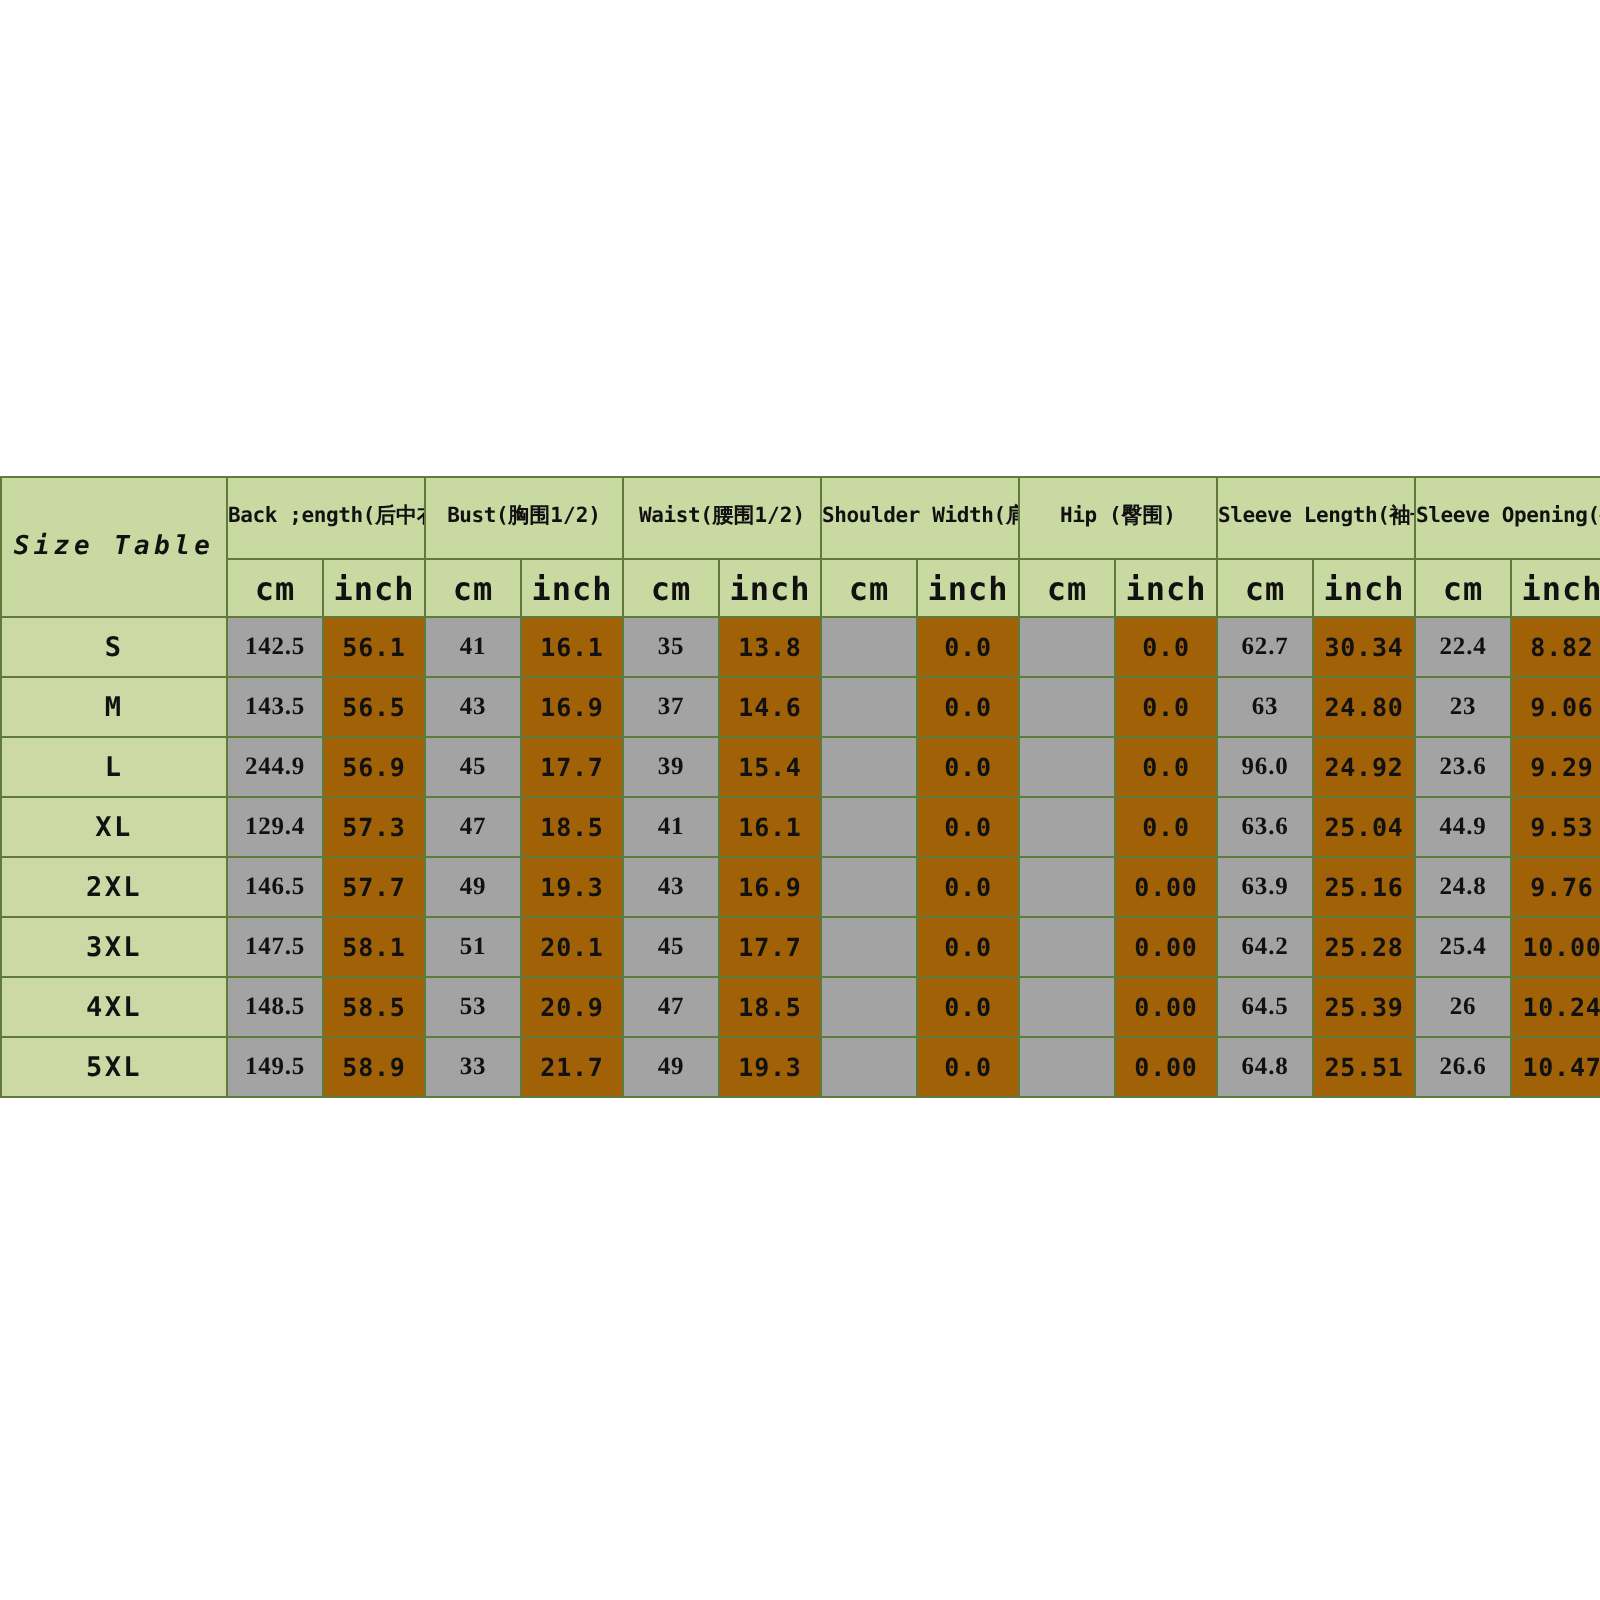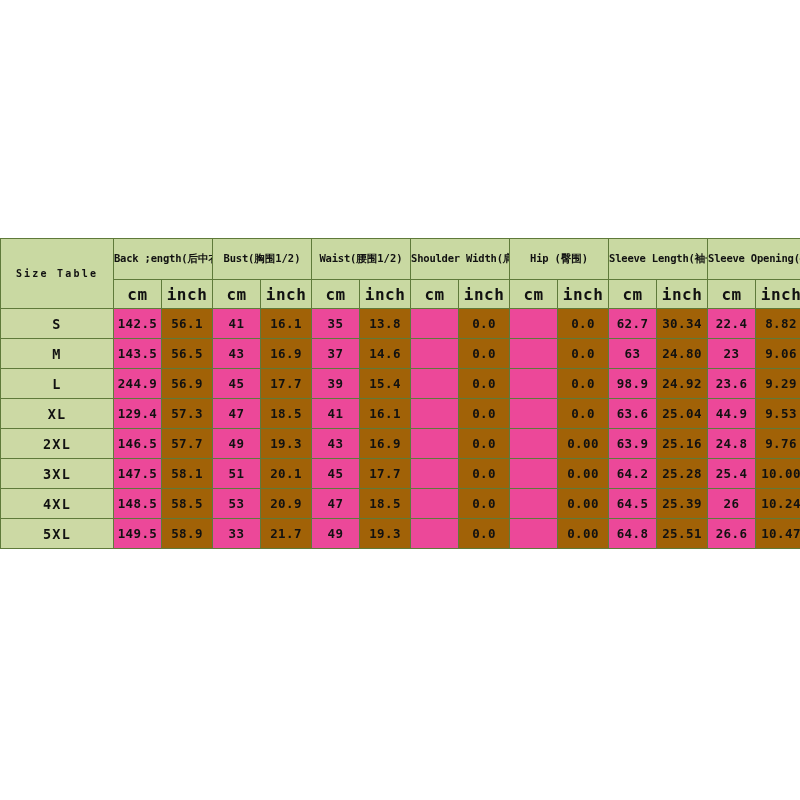--- a/index.html
+++ b/index.html
@@ -46,46 +46,48 @@
     font-size: 10.5px;
     line-height: 1.12;
     height: 40px;
     letter-spacing: -0.2px;
     padding: 1px 1px;
   }
   .hdr-group .zh { letter-spacing: 0px; }
 
   .corner-cell {
     background: #c9d9a2;
-    font-size: 10px;
+    font-size: 13px;
     letter-spacing: 2.2px;
     height: 68px;
+    font-style: italic;
   }
 
   .hdr-unit {
     background: #c9d9a2;
     font-size: 16px;
     height: 28px;
     letter-spacing: 0.5px;
   }
 
   
   .row-label {
     background: #ccd9a4;
     font-size: 13.5px;
     letter-spacing: 1.2px;
     height: 29px;
   }
 
   .cell-green {
-    background: #ec4899;
+    background: #a3a3a3;
     font-size: 12.5px;
     letter-spacing: 0.4px;
     height: 29px;
     border-color: #4f7f22;
+    font-family: Liberation Serif, serif;
   }
   .cell-blue {
     background: #a16207;
     font-size: 12.5px;
     letter-spacing: 0.4px;
     height: 29px;
     border-color: #0b73a6;
   }
 
   
@@ -197,21 +199,21 @@
           <td class="cell-green">244.9</td>
           <td class="cell-blue">56.9</td>
           <td class="cell-green">45</td>
           <td class="cell-blue">17.7</td>
           <td class="cell-green">39</td>
           <td class="cell-blue">15.4</td>
           <td class="cell-green"></td>
           <td class="cell-blue">0.0</td>
           <td class="cell-green"></td>
           <td class="cell-blue">0.0</td>
-          <td class="cell-green">98.9</td>
+          <td class="cell-green">96.0</td>
           <td class="cell-blue">24.92</td>
           <td class="cell-green">23.6</td>
           <td class="cell-blue">9.29</td>
         </tr>
         <tr>
           <td class="row-label">XL</td>
           <td class="cell-green">129.4</td>
           <td class="cell-blue">57.3</td>
           <td class="cell-green">47</td>
           <td class="cell-blue">18.5</td>

